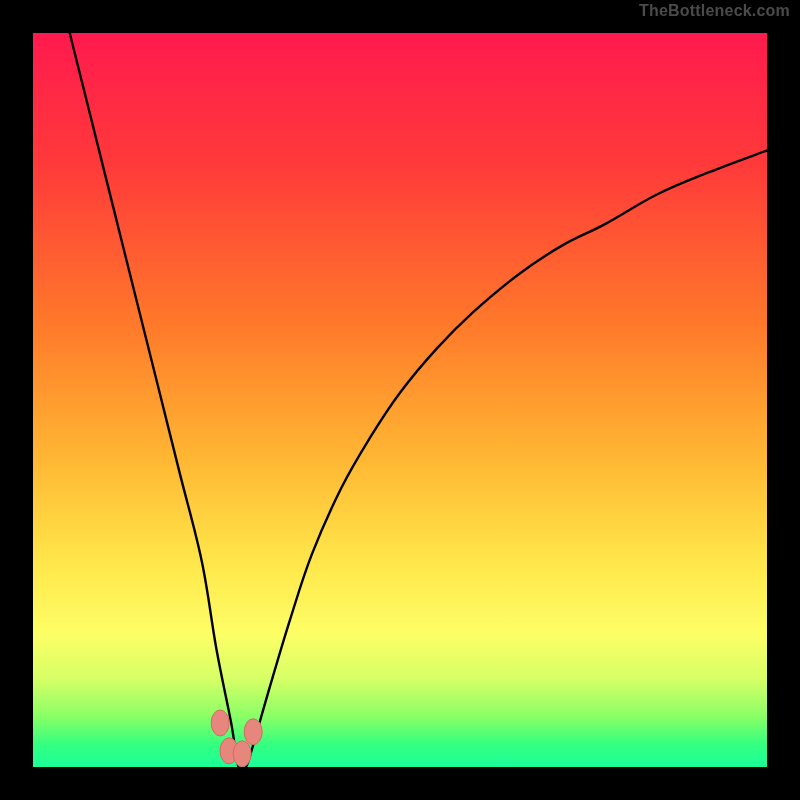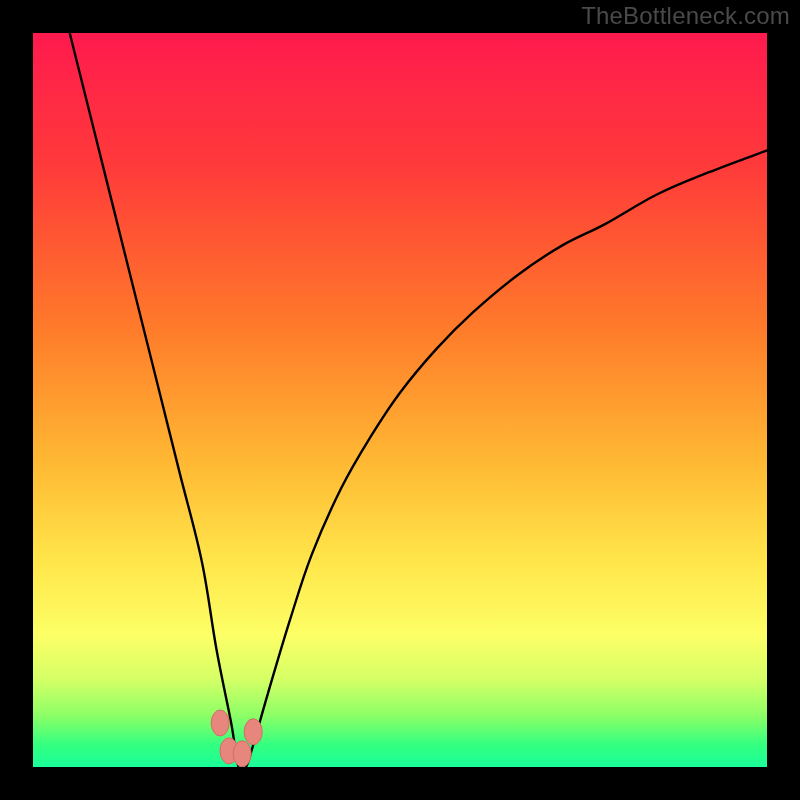--- a/index.html
+++ b/index.html
@@ -17,22 +17,22 @@
     top: 0;
     width: 800px;
     height: 800px;
     background: #000;
   }
   .watermark {
     position: absolute;
     top: 2px;
     right: 10px;
     color: #4a4a4a;
-    font-size: 24px;
-    font-weight: 400;
+    font-size: 16px;
+    font-weight: 700;
     letter-spacing: 0.2px;
     z-index: 10;
     user-select: none;
   }
   .plot {
     position: absolute;
     left: 33px;
     top: 33px;
     width: 734px;
     height: 734px;

